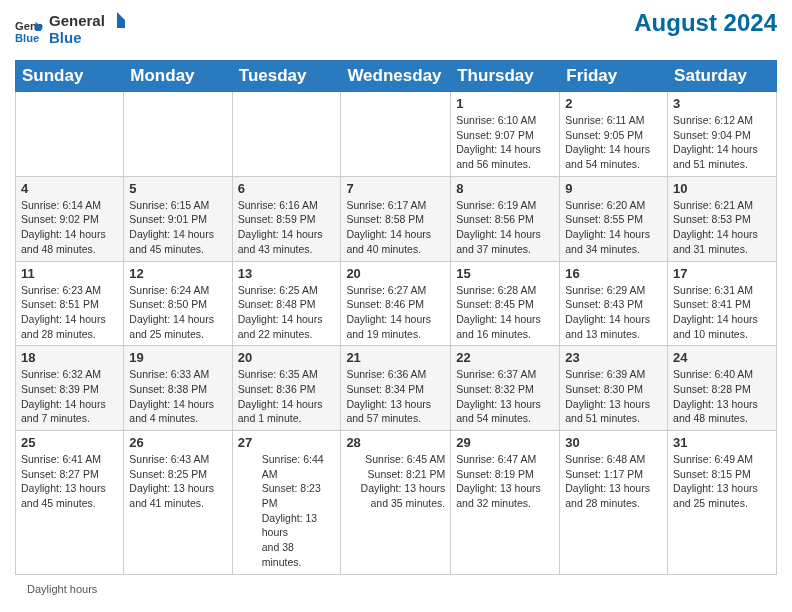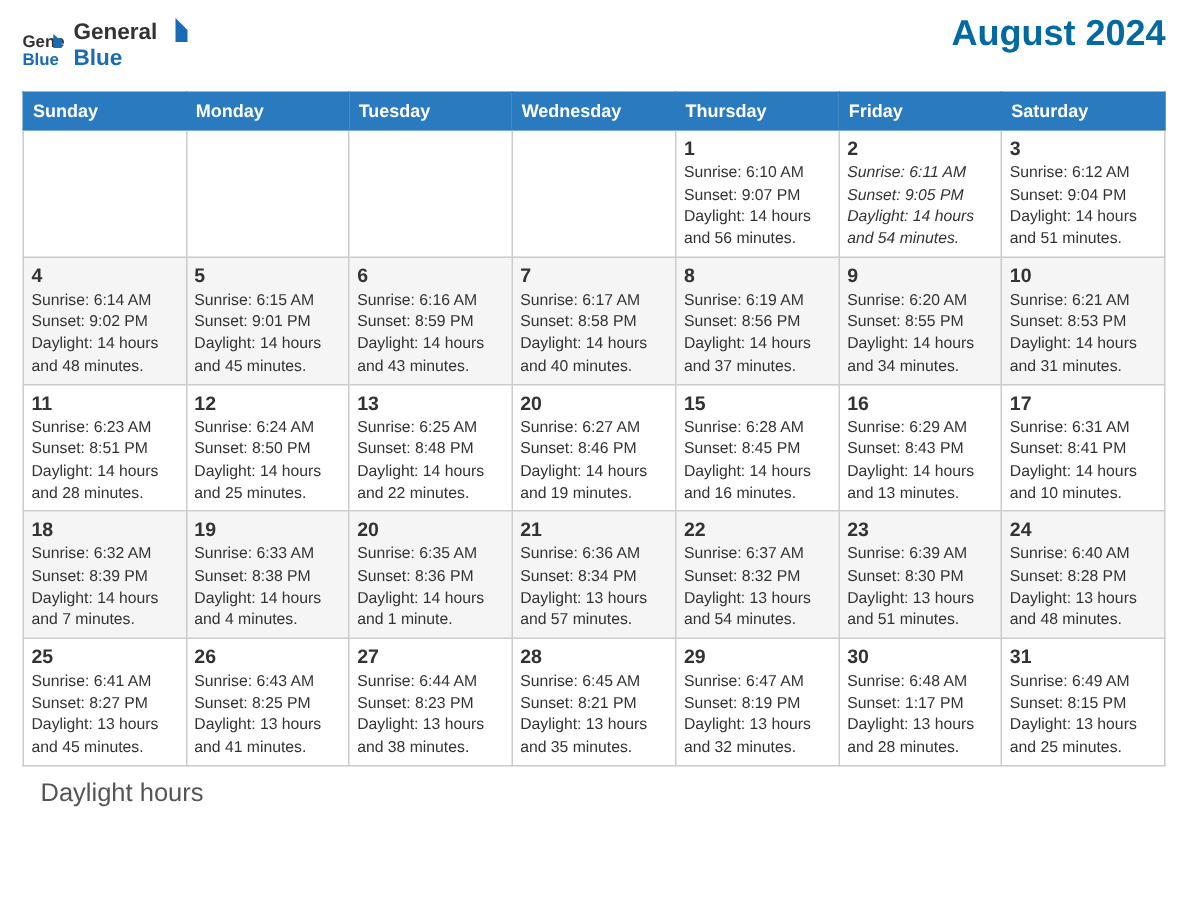--- a/index.html
+++ b/index.html
@@ -39,21 +39,21 @@
     .calendar {
       width: 100%;
       border-collapse: collapse;
       font-size: 10.5px;
     }
     .calendar th {
       background-color: #2a7abf;
       color: #fff;
       text-align: left;
       padding: 5px 6px;
-      font-size: 12px;
+      font-size: 17px;
       font-weight: bold;
       border: 1px solid #2a7abf;
     }
     .calendar td {
       border: 1px solid #ccc;
       vertical-align: top;
       padding: 4px 5px;
       width: 110px;
       min-height: 80px;
       background: #fff;
@@ -67,21 +67,21 @@
       color: #333;
       margin-bottom: 2px;
     }
     .day-info {
       color: #333;
       line-height: 1.4;
     }
     .empty { background: #fff !important; }
     .footer {
       margin-top: 8px;
-      font-size: 17px;
+      font-size: 11px;
       color: #555;
       padding-left: 12px;
     }
   </style>
 </head>
 <body>
 
 <div class="header">
   <div class="logo">
     <svg class="logo-icon" viewBox="0 0 30 30">
@@ -124,21 +124,21 @@
         <td class="empty"></td>
         <td>
           <div class="day-number">1</div>
           <div class="day-info" style="white-space: pre-line;">Sunrise: 6:10 AM
 Sunset: 9:07 PM
 Daylight: 14 hours
 and 56 minutes.</div>
         </td>
         <td>
           <div class="day-number">2</div>
-          <div class="day-info" style="white-space: pre-line; font-style: italic;">Sunrise: 6:11 AM
+          <div class="day-info" style="white-space: pre-line;">Sunrise: 6:11 AM
 Sunset: 9:05 PM
 Daylight: 14 hours
 and 54 minutes.</div>
         </td>
         <td>
           <div class="day-number">3</div>
           <div class="day-info" style="white-space: pre-line;">Sunrise: 6:12 AM
 Sunset: 9:04 PM
 Daylight: 14 hours
 and 51 minutes.</div>
@@ -307,28 +307,28 @@
         </td>
         <td>
           <div class="day-number">26</div>
           <div class="day-info" style="white-space: pre-line;">Sunrise: 6:43 AM
 Sunset: 8:25 PM
 Daylight: 13 hours
 and 41 minutes.</div>
         </td>
         <td>
           <div class="day-number">27</div>
-          <div class="day-info" style="white-space: pre-line;">Sunrise: 6:44 AM
+          <div class="day-info" style="white-space: pre-line; margin-left: 24px;">Sunrise: 6:44 AM
 Sunset: 8:23 PM
 Daylight: 13 hours
 and 38 minutes.</div>
         </td>
         <td>
           <div class="day-number">28</div>
-          <div class="day-info" style="white-space: pre-line;">Sunrise: 6:45 AM
+          <div class="day-info" style="white-space: pre-line; text-align: right;">Sunrise: 6:45 AM
 Sunset: 8:21 PM
 Daylight: 13 hours
 and 35 minutes.</div>
         </td>
         <td>
           <div class="day-number">29</div>
           <div class="day-info" style="white-space: pre-line;">Sunrise: 6:47 AM
 Sunset: 8:19 PM
 Daylight: 13 hours
 and 32 minutes.</div>

